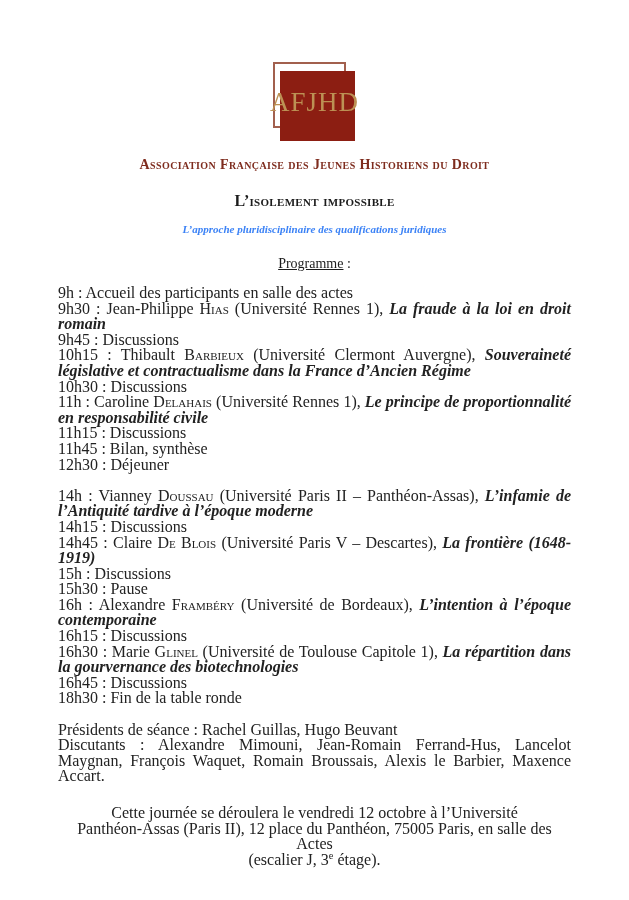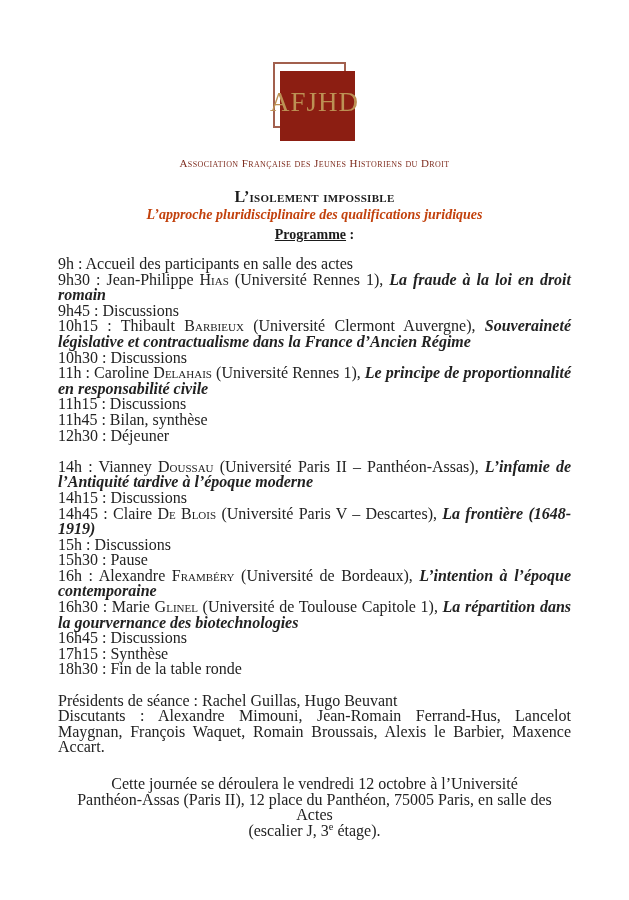--- a/index.html
+++ b/index.html
@@ -21,31 +21,31 @@
     position:absolute;left:7px;top:9px;width:75px;height:70px;z-index:2;
   }
   .logo .acronym{
     position:absolute;left:-8px;right:-8px;top:26px;z-index:3;
     font-size:27px;line-height:28px;letter-spacing:1px;text-align:center;
     font-family:"Liberation Serif","DejaVu Serif",serif;
   }
 
   
   .association{
-    margin-top:13px;font-size:11px;font-weight:normal;
+    margin-top:13px;font-size:14px;font-weight:bold;
     font-variant:small-caps;letter-spacing:0.4px;
   }
   .title{
     margin-top:19px;font-size:16px;font-weight:bold;
     font-variant:small-caps;letter-spacing:0.3px;color:#1b1b1b;
   }
   .subtitle{
-    margin-top:1px;font-size:14px;font-weight:bold;font-style:italic;color:#c2410c;
+    margin-top:13px;font-size:11px;font-weight:bold;font-style:italic;color:#3b82f6;
   }
-  .prog-heading{margin-top:4px;font-size:14px;color:#1b1b1b;font-weight:bold;}
+  .prog-heading{margin-top:21px;font-size:14px;color:#1b1b1b;}
   .prog-heading .u{text-decoration:underline;}
 
   
   .bodytext{margin-top:13px;font-size:16px;line-height:15.6px;}
   .line{text-align:justify;}
   .centered .line{text-align:center;}
   .gap{height:15.6px;}
   .gap-lg{height:21px;}
   .b{font-weight:normal;}
   .bi{font-weight:bold;font-style:italic;margin-top:36px;}
@@ -87,23 +87,23 @@
 
     <div class="gap"></div>
 
     <div>
         <div class="line"><span>14h : </span><span class="b">Vianney </span><span class="b sc">Doussau</span><span class="b"> (Université Paris II – Panthéon-Assas), </span><span class="bi">L’infamie de l’Antiquité tardive à l’époque moderne</span></div>
         <div class="line"><span>14h15 : Discussions</span></div>
         <div class="line"><span>14h45 : </span><span class="b">Claire </span><span class="b sc">De Blois</span><span class="b"> (Université Paris V – Descartes), </span><span class="bi">La frontière (1648-1919)</span></div>
         <div class="line"><span>15h : Discussions</span></div>
         <div class="line"><span>15h30 : Pause</span></div>
         <div class="line"><span>16h : </span><span class="b">Alexandre </span><span class="b sc">Frambéry</span><span class="b"> (Université de Bordeaux), </span><span class="bi">L’intention à l’époque contemporaine</span></div>
+        <div class="line"><span>16h15 : Discussions</span></div>
         <div class="line"><span>16h30 : </span><span class="b">Marie </span><span class="b sc">Glinel</span><span class="b"> (Université de Toulouse Capitole 1), </span><span class="bi">La répartition dans la gourvernance des biotechnologies</span></div>
         <div class="line"><span>16h45 : Discussions</span></div>
-        <div class="line"><span>17h15 : Synthèse</span></div>
         <div class="line"><span>18h30 : Fin de la table ronde</span></div>
       </div>
 
     <div class="gap"></div>
 
     <div>
         <div class="line"><span class="b">Présidents de séance : </span><span>Rachel Guillas, Hugo Beuvant</span></div>
         <div class="line"><span class="b">Discutants</span><span> : Alexandre Mimouni, Jean-Romain Ferrand-Hus, Lancelot Maygnan, François Waquet, Romain Broussais, Alexis le Barbier, Maxence Accart.</span></div>
       </div>
 

